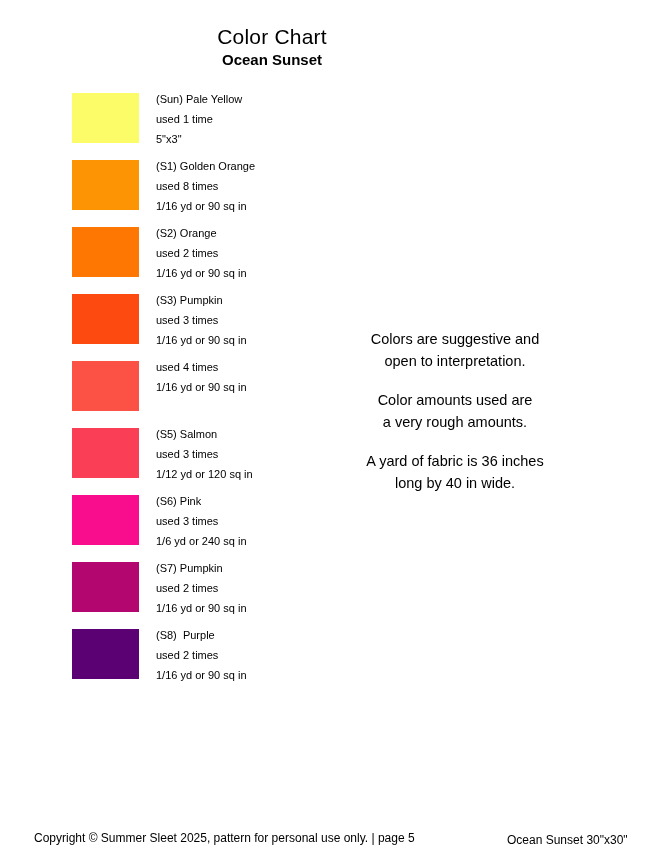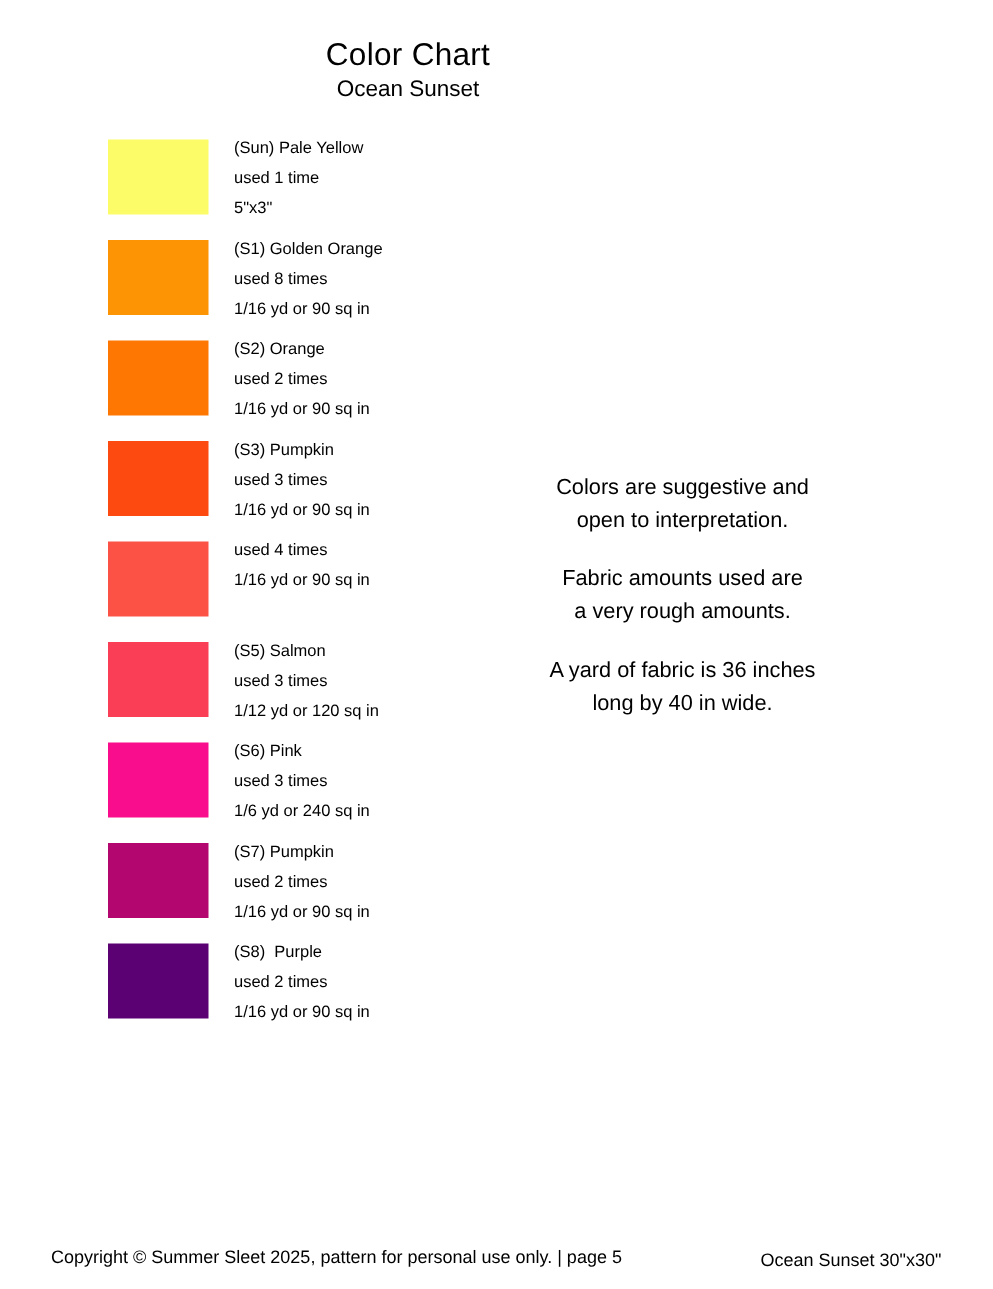--- a/index.html
+++ b/index.html
@@ -26,21 +26,21 @@
   }
   .chart-title {
     font-size: 21px;
     line-height: 26px;
     font-weight: normal;
     letter-spacing: 0.2px;
   }
   .chart-subtitle {
     font-size: 15px;
     line-height: 20px;
-    font-weight: normal;
+    font-weight: bold;
   }
 
   
   .swatch-list {
     position: absolute;
     top: 93px;
     left: 72px;
     width: 330px;
   }
   .swatch-row {
@@ -65,21 +65,21 @@
   .swatch-amount {
     font-size: 11px;
     line-height: 20px;
     white-space: pre;
   }
 
   
   .notes {
     position: absolute;
     left: 330px;
-    top: 314px;
+    top: 328px;
     width: 250px;
     text-align: center;
   }
   .note-block {
     margin-bottom: 17px;
   }
   .note-block:last-child {
     margin-bottom: 0;
   }
   .note-line {
@@ -196,21 +196,21 @@
   </div>
 
 </div>
 
 <div class="notes">
   <div class="note-block">
     <div class="note-line">Colors are suggestive and</div>
     <div class="note-line">open to interpretation.</div>
   </div>
   <div class="note-block">
-    <div class="note-line">Fabric amounts used are</div>
+    <div class="note-line">Color amounts used are</div>
     <div class="note-line">a very rough amounts.</div>
   </div>
   <div class="note-block">
     <div class="note-line">A yard of fabric is 36 inches</div>
     <div class="note-line">long by 40 in wide.</div>
   </div>
 </div>
 
 <div class="footer-copyright">Copyright © Summer Sleet 2025, pattern for personal use only. | page 5</div>
 <div class="footer-project">Ocean Sunset 30"x30"</div>

